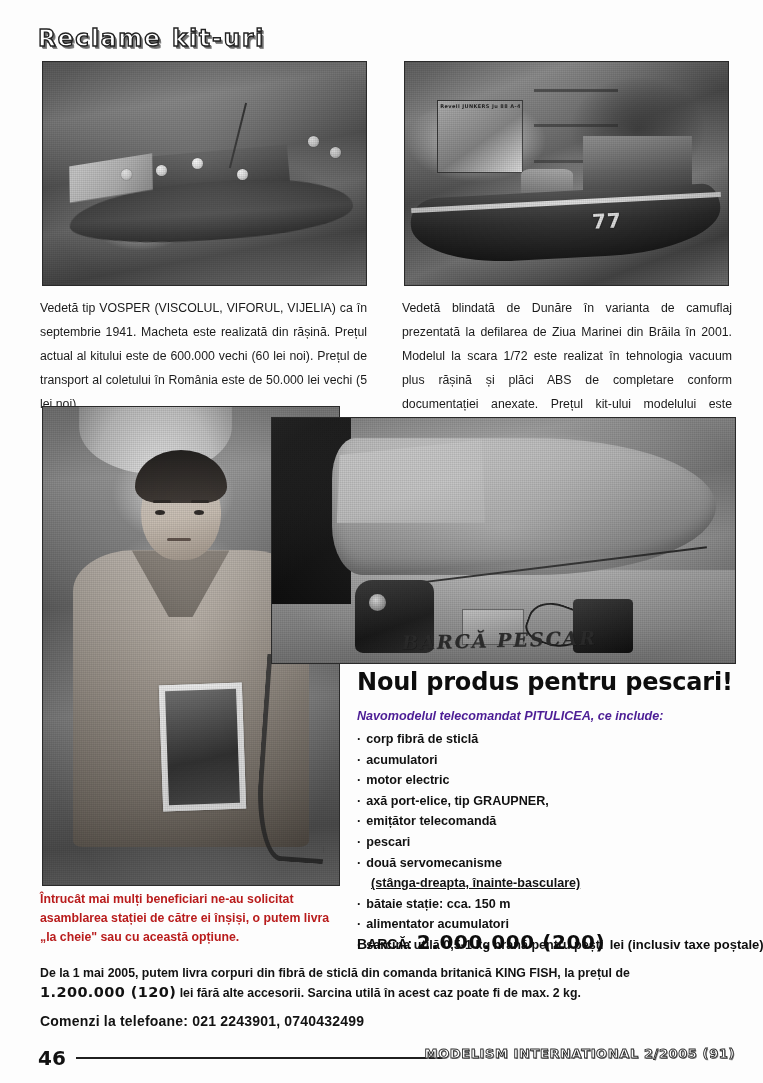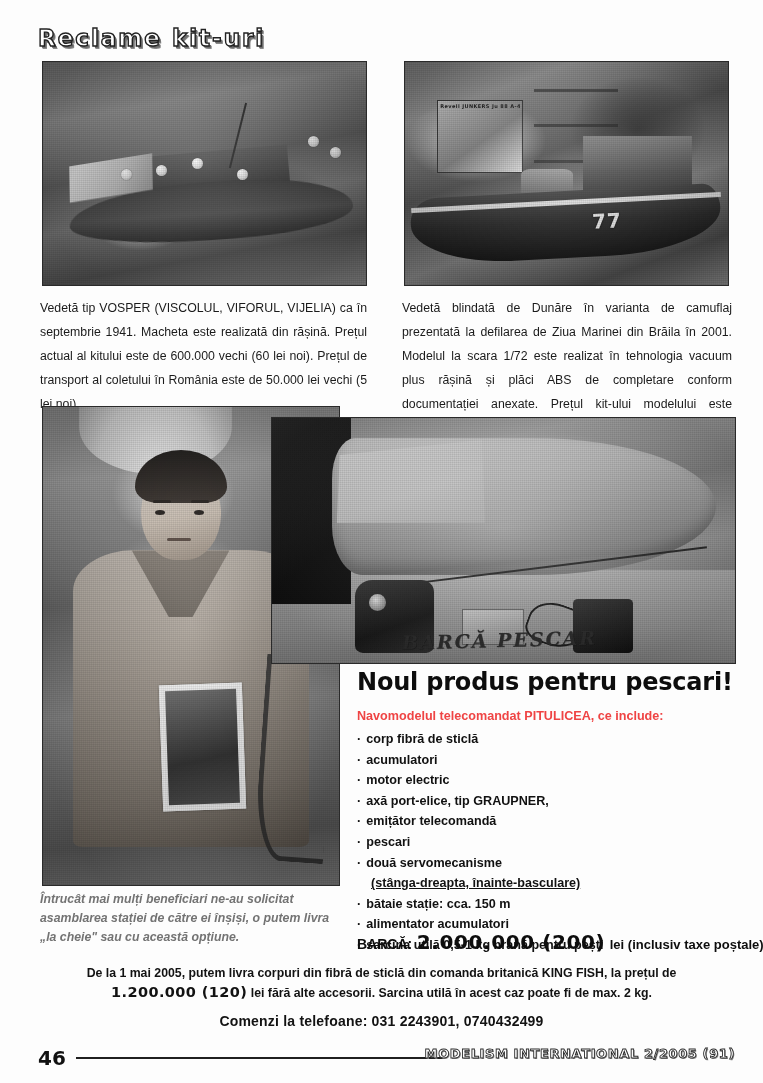--- a/index.html
+++ b/index.html
@@ -288,39 +288,39 @@
     color: #1b1b1b;
     text-align: justify;
   }
   #caption-left  { left: 40px;  top: 296px; width: 327px; }
   #caption-right { left: 402px; top: 296px; width: 330px; }
 
   #caption-bottom-left {
     position: absolute;
     left: 40px; top: 890px; width: 300px;
     font-size: 12.3px; line-height: 19px; font-weight: bold;
-    color: #737373;
-    font-style: italic;
+    color: #b91c1c;
   }
 
   
   .promo-heading {
     position: absolute;
     left: 357px; top: 668px;
     font-size: 24px; font-weight: bold;
     font-family: "DejaVu Sans", sans-serif;
     letter-spacing: -0.2px;
     color: #0d0d0d;
     white-space: nowrap;
   }
   .promo-intro {
     position: absolute;
     left: 357px; top: 709px;
-    font-size: 12.6px; font-weight: bold; color: #ef4444;
-    white-space: nowrap;
+    font-size: 12.6px; font-weight: bold; color: #4c1d95;
+    white-space: nowrap;
+    font-style: italic;
   }
   .promo-list {
     position: absolute;
     left: 357px; top: 729px; width: 380px;
     margin: 0; padding: 0; list-style: none;
   }
   .promo-list li {
     font-size: 12.6px; font-weight: bold; color: #111;
     line-height: 20.6px;
     white-space: nowrap;
@@ -339,21 +339,21 @@
     font-size: 20px; font-weight: bold;
     font-family: "DejaVu Sans", sans-serif;
     letter-spacing: 0.6px;
   }
   .price-tail { font-size: 13px; font-weight: bold; }
 
   
   .footnote {
     position: absolute;
     left: 40px; width: 683px;
-    text-align: center;
+    text-align: left;
     font-size: 12.3px; font-weight: bold; line-height: 19px;
     color: #121212;
   }
   #footnote-offer { top: 964px; }
   #footnote-offer .big {
     font-size: 14.5px; font-family: "DejaVu Sans", sans-serif;
     letter-spacing: 0.4px;
   }
   #footnote-phones { top: 1012px; font-size: 14px; letter-spacing: 0.2px; }
 
@@ -484,19 +484,19 @@
 
   <div id="caption-bottom-left">Întrucât mai mulți beneficiari ne-au solicitat asamblarea stației de către ei înșiși, o putem livra „la cheie" sau cu această opțiune.</div>
 
   <div class="footnote" id="footnote-offer">
     <span>De la 1 mai 2005, putem livra corpuri din fibră de sticlă din comanda britanică KING FISH, la prețul de</span>
     <br>
     <span class="big">1.200.000 (120)</span>
     <span>lei fără alte accesorii. Sarcina utilă în acest caz poate fi de max. 2 kg.</span>
   </div>
 
-  <div class="footnote" id="footnote-phones">Comenzi la telefoane: 031 2243901, 0740432499</div>
+  <div class="footnote" id="footnote-phones">Comenzi la telefoane: 021 2243901, 0740432499</div>
 
   <div class="page-number">46</div>
   <div class="footer-rule"></div>
   <div class="footer-magazine">MODELISM INTERNATIONAL 2/2005 (91)</div>
 
 </div>
 
 </body></html>

